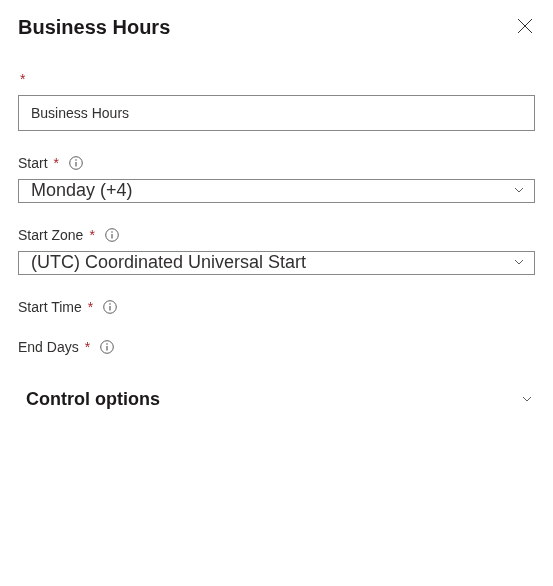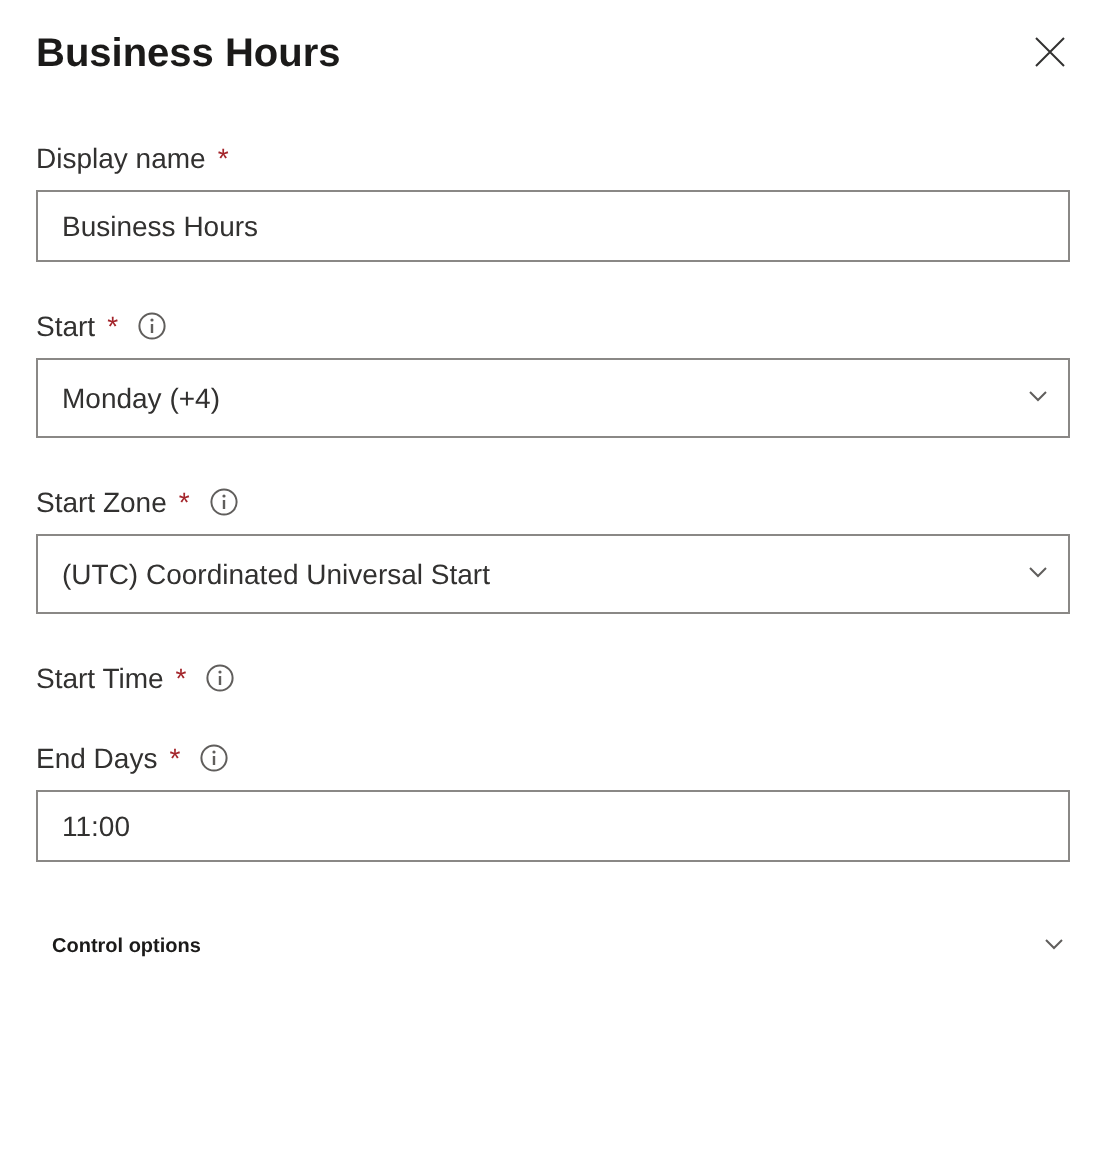--- a/index.html
+++ b/index.html
@@ -68,68 +68,67 @@
       font-size: 14px;
       color: #323130;
       background: #ffffff;
     }
     .select-wrapper {
       position: relative;
       width: 100%;
     }
     .select-input {
       width: 100%;
-      height: 40px;
+      height: 24px;
       padding: 0 36px 0 12px;
       border: 1px solid #8a8886;
       font-family: inherit;
-      font-size: 14px;
+      font-size: 18px;
       color: #323130;
       background: #ffffff;
       cursor: pointer;
       display: flex;
-      align-items: center;
+      align-items: flex-start;
     }
     .select-chevron {
       position: absolute;
       right: 10px;
       top: 50%;
       transform: translateY(-50%);
       pointer-events: none;
     }
     .control-options {
       display: flex;
       justify-content: space-between;
       align-items: center;
       padding: 10px 2px 0 8px;
       cursor: pointer;
     }
     .control-options-label {
-      font-size: 10px;
+      font-size: 18px;
       font-weight: 600;
       color: #1b1a19;
     }
   </style>
 </head>
 <body>
 
 <div class="header">
   <h1 class="title">Business Hours</h1>
   <button class="close-btn">
     <span>
       <svg width="16" height="16" viewBox="0 0 16 16" fill="none">
         <path d="M1 1 L15 15 M15 1 L1 15" stroke="#323130" stroke-width="1"></path>
       </svg>
     </span>
   </button>
 </div>
 
 <div class="field-group">
   <div class="field-label">
-    <span>Display name</span>
     <span class="required">*</span>
   </div>
   <input type="text" class="text-input" value="Business Hours" style="">
 </div>
 
 <div class="field-group">
   <div class="field-label">
     <span>Start</span>
     <span class="required">*</span>
     <span class="info-icon">
@@ -195,21 +194,20 @@
     <span>End Days</span>
     <span class="required">*</span>
     <span class="info-icon">
       <svg width="14" height="14" viewBox="0 0 14 14" fill="none">
         <circle cx="7" cy="7" r="6.3" stroke="#605e5c" stroke-width="1"></circle>
         <circle cx="7" cy="4" r="0.8" fill="#605e5c"></circle>
         <rect x="6.4" y="6" width="1.2" height="4.5" fill="#605e5c"></rect>
       </svg>
     </span>
   </div>
-  <input type="text" class="text-input" value="11:00" style="">
 </div>
 
 <div class="control-options">
   <span class="control-options-label">Control options</span>
   <span>
     <svg width="12" height="12" viewBox="0 0 12 12" fill="none">
       <path d="M2 4 L6 8 L10 4" stroke="#605e5c" stroke-width="1" fill="none"></path>
     </svg>
   </span>
 </div>

